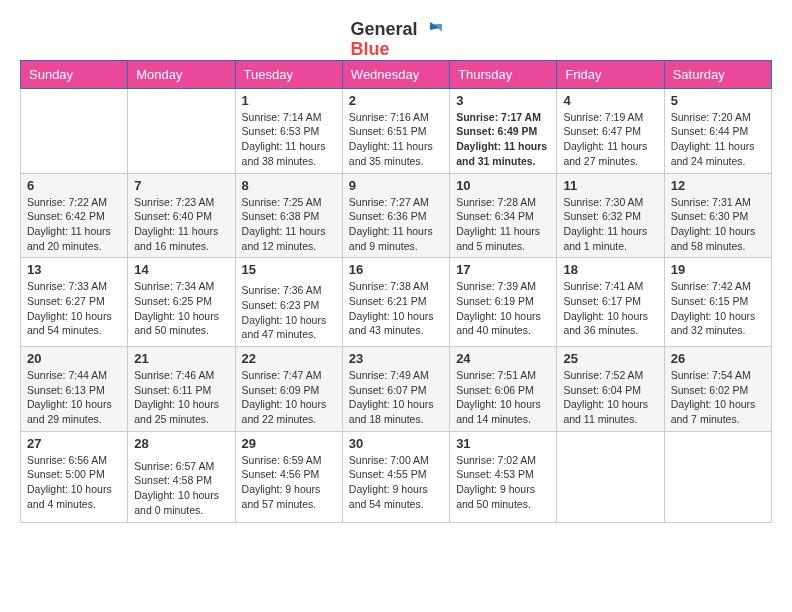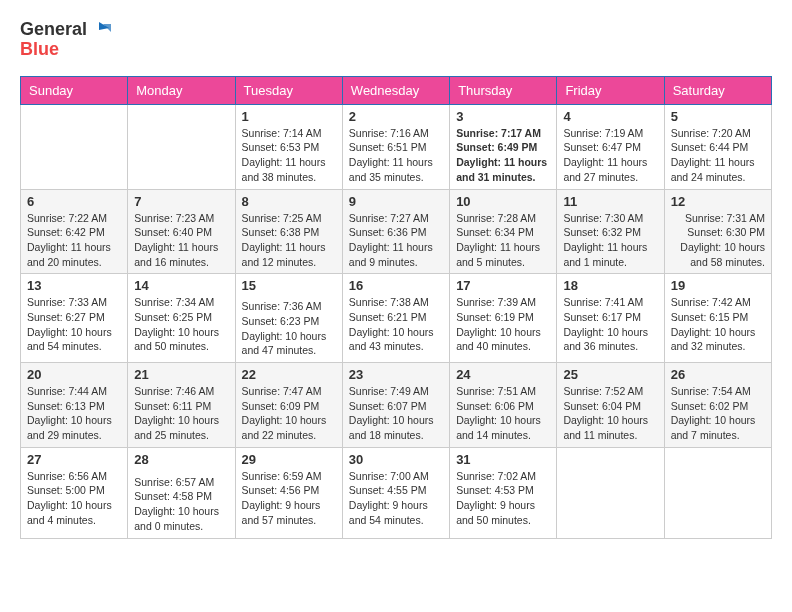--- a/index.html
+++ b/index.html
@@ -5,23 +5,22 @@
     * { box-sizing: border-box; margin: 0; padding: 0; }
     body {
       font-family: Arial, sans-serif;
       background: #fff;
       width: 792px;
       min-height: 612px;
       padding: 20px;
     }
     .header {
       display: flex;
-      justify-content: flex-start;
+      justify-content: center;
       align-items: flex-start;
-      margin-bottom: 16px;
     }
     .logo {
       display: flex;
       align-items: center;
       gap: 4px;
     }
     .title-block {
       text-align: right;
     }
     .month-title {
@@ -178,21 +177,21 @@
 Daylight: 11 hours and 5 minutes.</div>
         </td>
         <td>
           <span class="day-number">11</span>
           <div class="day-info" style="white-space: pre-wrap;">Sunrise: 7:30 AM
 Sunset: 6:32 PM
 Daylight: 11 hours and 1 minute.</div>
         </td>
         <td>
           <span class="day-number">12</span>
-          <div class="day-info" style="white-space: pre-wrap; text-align: right;">Sunrise: 7:31 AM
+          <div class="day-info" style="white-space: pre-wrap;">Sunrise: 7:31 AM
 Sunset: 6:30 PM
 Daylight: 10 hours and 58 minutes.</div>
         </td>
       </tr>
       <tr>
         <td>
           <span class="day-number">13</span>
           <div class="day-info" style="white-space: pre-wrap;">Sunrise: 7:33 AM
 Sunset: 6:27 PM
 Daylight: 10 hours and 54 minutes.</div>

